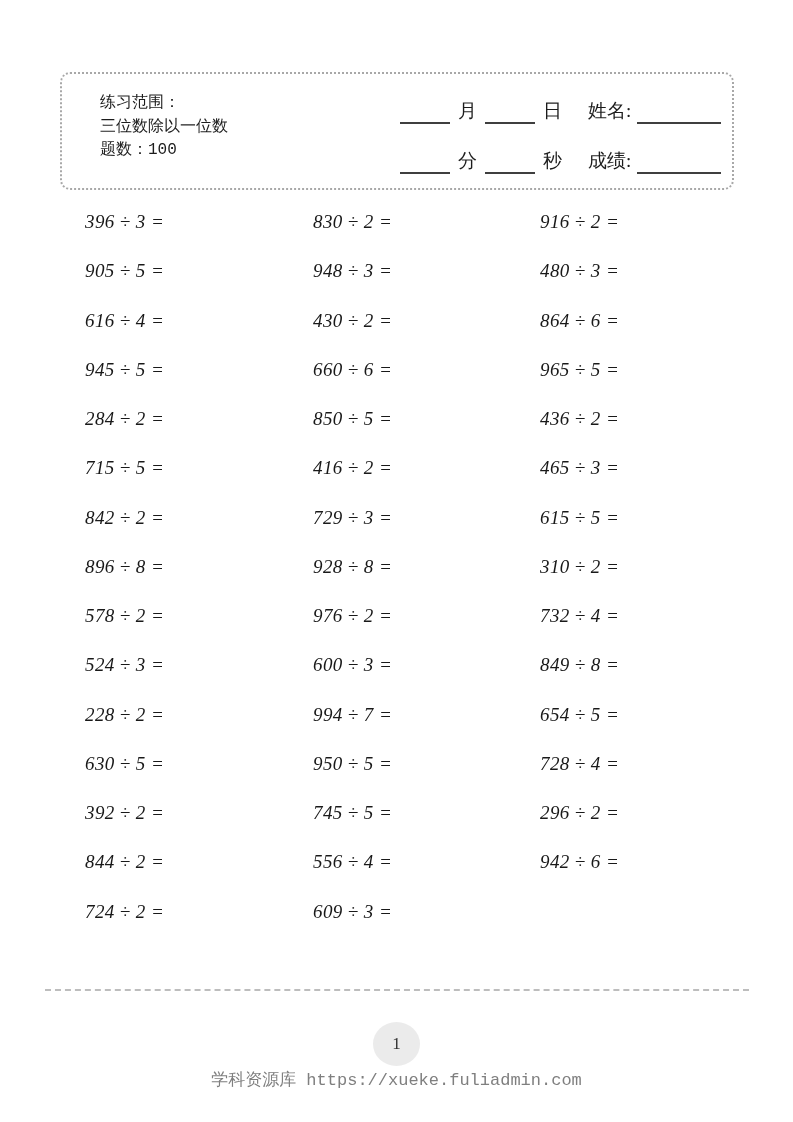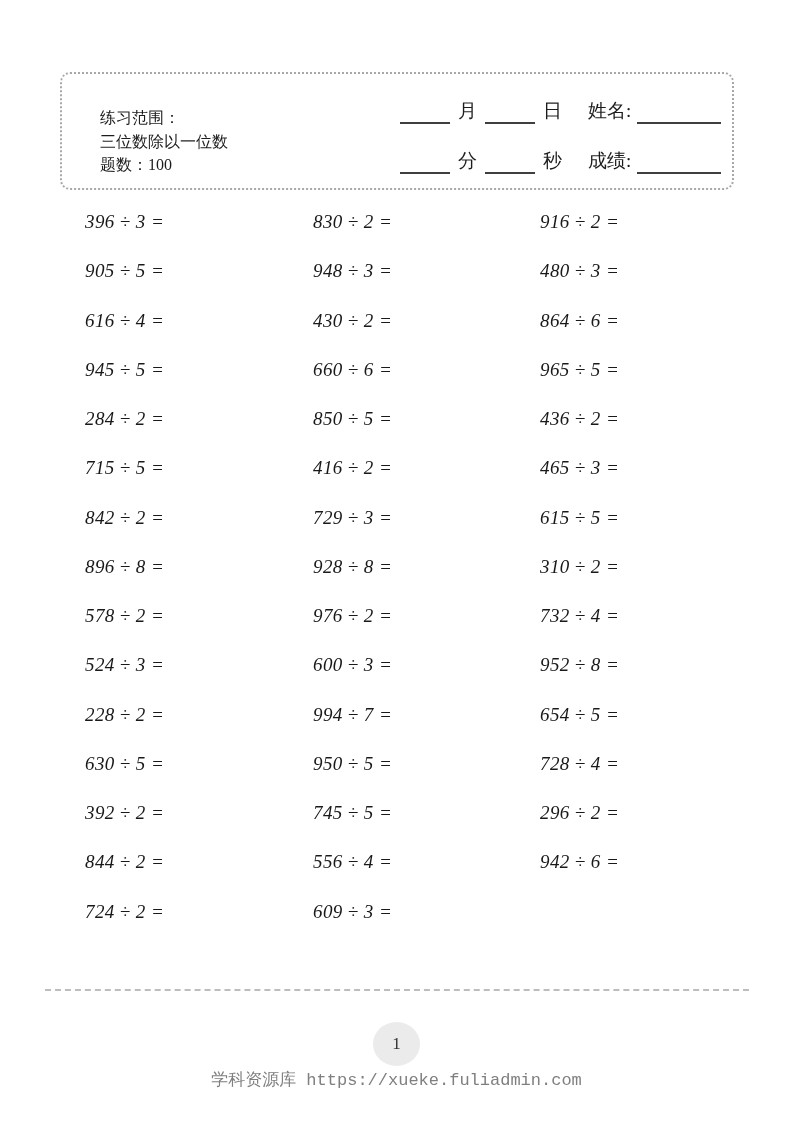--- a/index.html
+++ b/index.html
@@ -16,23 +16,23 @@
 
   
   .header-box {
     position:absolute; left:60px; top:72px;
     width:674px; height:118px;
     border:2px dotted #a8a8a8;
     border-radius:10px;
     background:#ffffff;
   }
   .header-left {
-    position:absolute; left:38px; top:32px;
+    position:absolute; left:38px; top:18px;
     font-size:16px; line-height:23.5px; color:#1c1c1c;
-    font-family:Liberation Serif, serif;
+    font-family:Liberation Mono, monospace;
   }
   .header-right {
     position:absolute; left:338px; top:26px; width:322px;
     font-size:19px; color:#1c1c1c;
   }
   .h-row {
     display:flex; align-items:flex-end;
     height:24px; margin-bottom:26px;
   }
   .blank {
@@ -132,21 +132,21 @@
       <div class="problem-cell">729 ÷ 3 =</div>
       <div class="problem-cell">615 ÷ 5 =</div>
       <div class="problem-cell">896 ÷ 8 =</div>
       <div class="problem-cell">928 ÷ 8 =</div>
       <div class="problem-cell">310 ÷ 2 =</div>
       <div class="problem-cell">578 ÷ 2 =</div>
       <div class="problem-cell">976 ÷ 2 =</div>
       <div class="problem-cell">732 ÷ 4 =</div>
       <div class="problem-cell">524 ÷ 3 =</div>
       <div class="problem-cell">600 ÷ 3 =</div>
-      <div class="problem-cell">952 ÷ 8 =</div>
+      <div class="problem-cell">849 ÷ 8 =</div>
       <div class="problem-cell">228 ÷ 2 =</div>
       <div class="problem-cell">994 ÷ 7 =</div>
       <div class="problem-cell">654 ÷ 5 =</div>
       <div class="problem-cell">630 ÷ 5 =</div>
       <div class="problem-cell">950 ÷ 5 =</div>
       <div class="problem-cell">728 ÷ 4 =</div>
       <div class="problem-cell">392 ÷ 2 =</div>
       <div class="problem-cell">745 ÷ 5 =</div>
       <div class="problem-cell">296 ÷ 2 =</div>
       <div class="problem-cell">844 ÷ 2 =</div>

